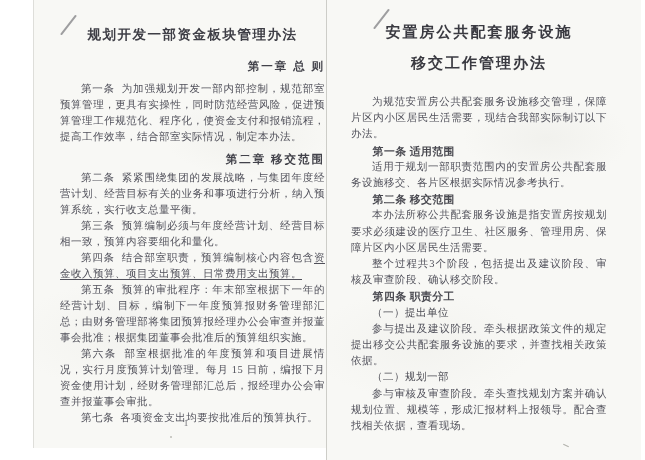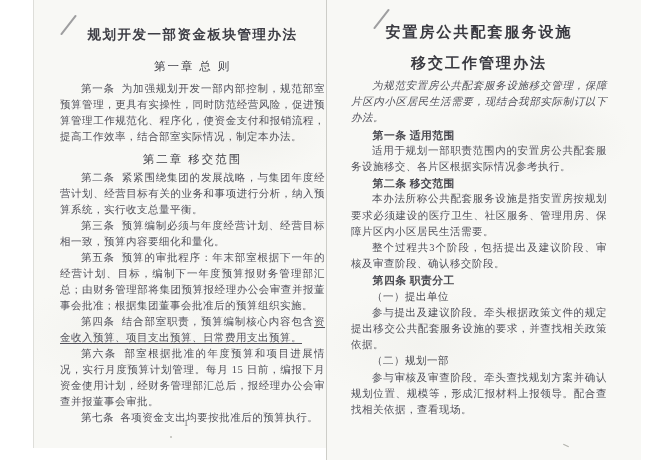--- a/index.html
+++ b/index.html
@@ -44,22 +44,22 @@
   .doc-title-left {
     margin-top:26px;
     text-align:center;
     font-size:13.5px;
     font-weight:bold;
     letter-spacing:1.5px;
     color:#3e3e46;
     white-space:pre-wrap;
   }
   .chapter-heading {
-    text-align:center;
-    font-weight:normal;
+    text-align:right;
+    font-weight:bold;
     font-size:11.5px;
     letter-spacing:2px;
     color:#42424a;
     white-space:pre-wrap;
   }
   .ch1 { margin-top:15px; margin-bottom:7px; }
   .ch2 { margin-top:7px; margin-bottom:3px; }
   .para {
     font-size:10.5px;
     line-height:16px;
@@ -83,21 +83,21 @@
     margin-top:16px;
     text-align:center;
     font-family:"Liberation Sans","DejaVu Sans",sans-serif;
     font-size:15px;
     font-weight:bold;
     letter-spacing:2px;
     line-height:31px;
     color:#3a3a41;
     white-space:pre-wrap;
   }
-  .page-right .intro { margin-top:0;font-style:italic; }
+  .page-right .intro { margin-top:16px; }
   .page-right .para { line-height:16.2px; font-size:10.5px; }
   .article-heading {
     font-size:10.8px;
     line-height:16.2px;
     text-indent:2em;
     font-weight:600;
     letter-spacing:0.5px;
     color:#48484f;
     white-space:pre-wrap;
   }
@@ -133,23 +133,23 @@
 
   <div class="chapter-heading ch1">第一章 总 则</div>
 
   <p class="para">第一条  为加强规划开发一部内部控制，规范部室预算管理，更具有实操性，同时防范经营风险，促进预算管理工作规范化、程序化，使资金支付和报销流程，提高工作效率，结合部室实际情况，制定本办法。</p>
 
   <div class="chapter-heading ch2">第二章 移交范围</div>
 
   <p class="para">第二条  紧紧围绕集团的发展战略，与集团年度经营计划、经营目标有关的业务和事项进行分析，纳入预算系统，实行收支总量平衡。</p>
   <p class="para">第三条  预算编制必须与年度经营计划、经营目标相一致，预算内容要细化和量化。</p>
 
+  <p class="para"><span>第四条  结合部室职责，预算编制核心内容包含</span><span class="underline">资金收入预算、项目支出预算、日常费用支出预算。</span></p>
+
   <p class="para">第五条  预算的审批程序：年末部室根据下一年的经营计划、目标，编制下一年度预算报财务管理部汇总；由财务管理部将集团预算报经理办公会审查并报董事会批准；根据集团董事会批准后的预算组织实施。</p>
-
-  <p class="para"><span>第四条  结合部室职责，预算编制核心内容包含</span><span class="underline">资金收入预算、项目支出预算、日常费用支出预算。</span></p>
   <p class="para">第六条  部室根据批准的年度预算和项目进展情况，实行月度预算计划管理。每月 15 日前，编报下月资金使用计划，经财务管理部汇总后，报经理办公会审查并报董事会审批。</p>
   <p class="para">第七条  各项资金支出均要按批准后的预算执行。</p>
 
   <div class="page-num">1</div>
   <div class="tiny-dot dot-left"></div>
 </div>
 
 <div class="page page-right">
   <div class="pen-slash slash-right"></div>
 

